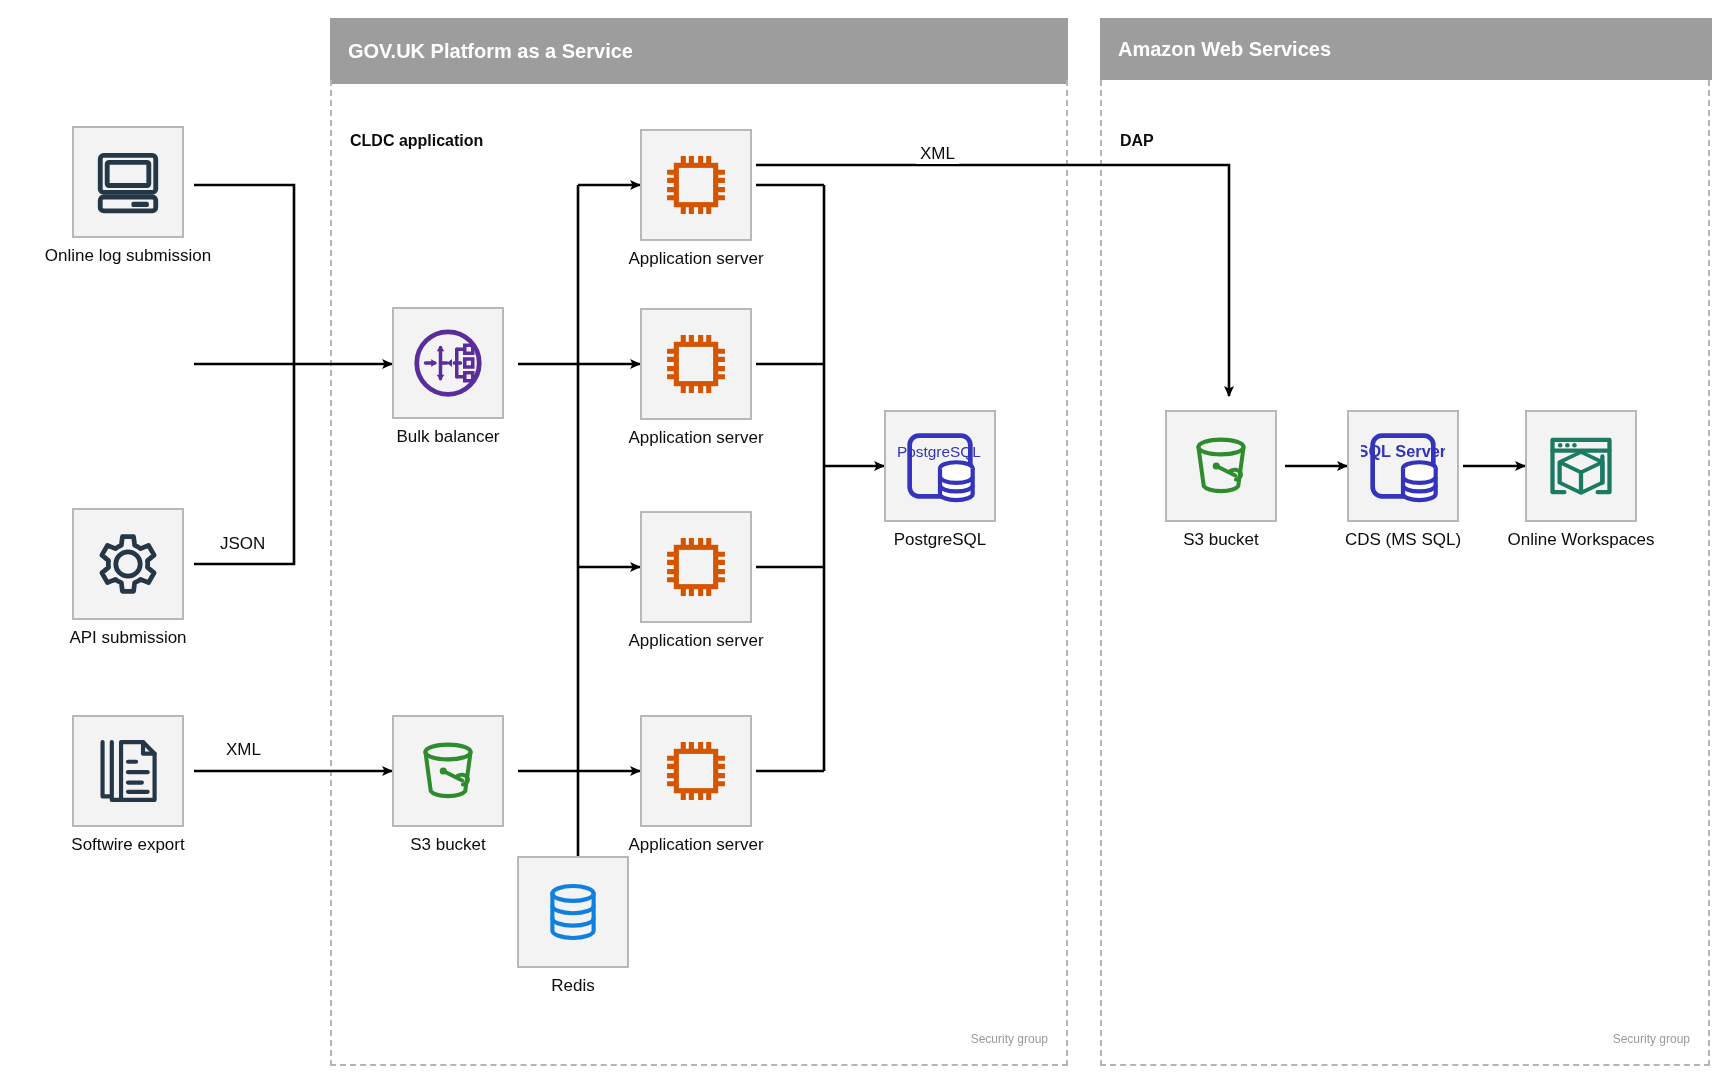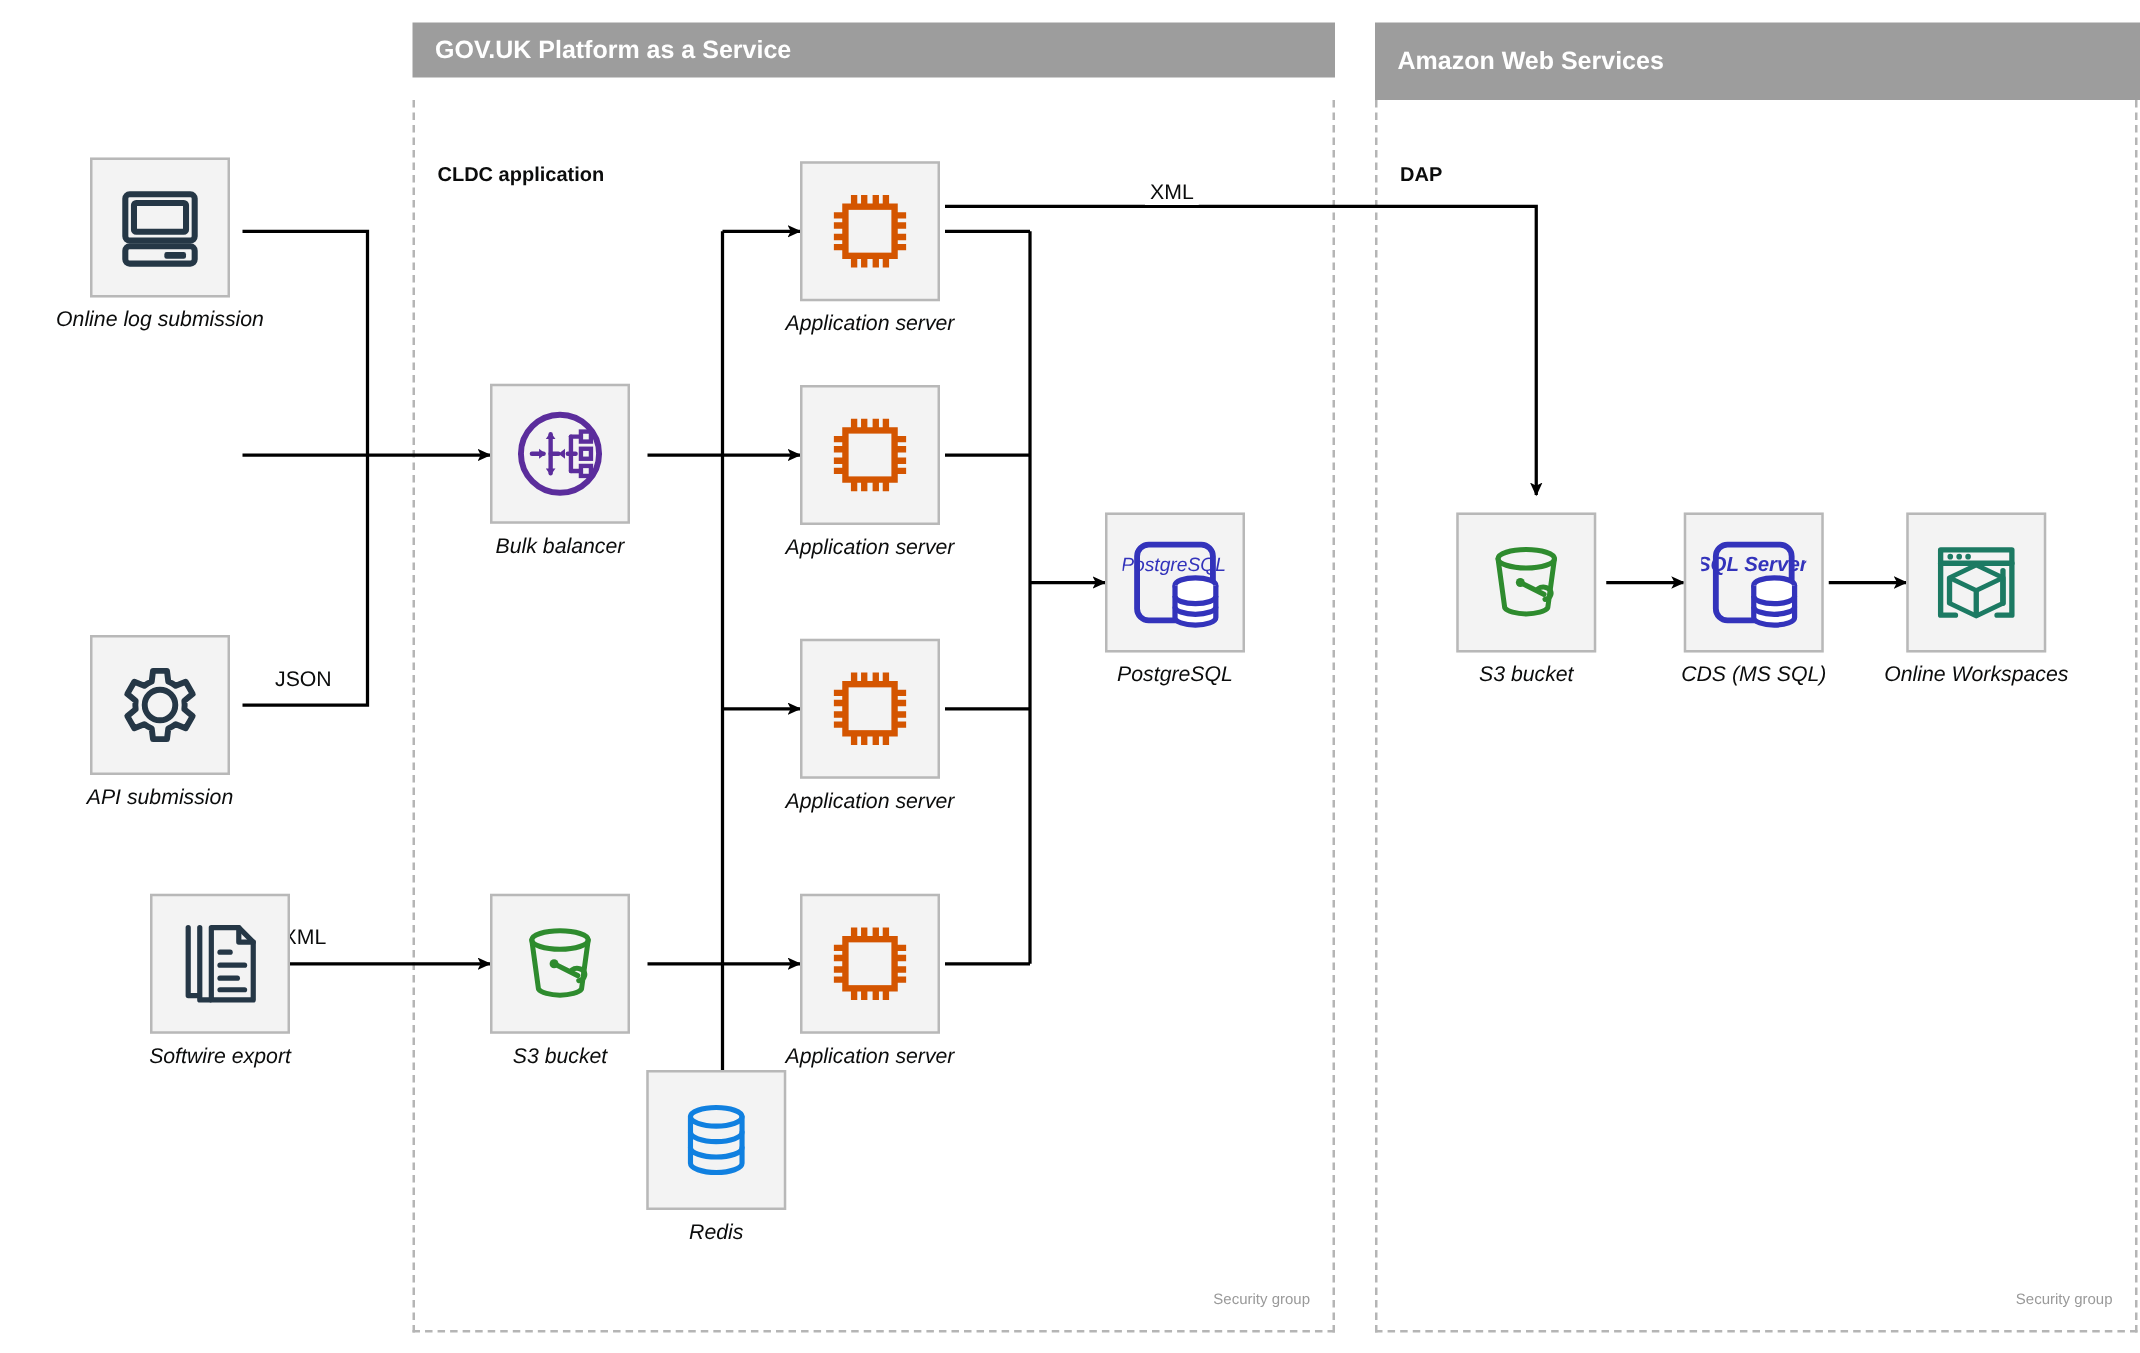--- a/index.html
+++ b/index.html
@@ -51,21 +51,20 @@
   .security-label {
     position: absolute;
     font-size: 12px;
     color: #9a9a9a;
     text-align: right;
   }
 
   
   .node {
     position: absolute;
-    font-style: italic;
   }
   .node-box {
     width: 112px;
     height: 112px;
     background: #f3f3f3;
     border: 2px solid #b8b8b8;
     box-sizing: border-box;
     display: flex;
     align-items: center;
     justify-content: center;
@@ -97,21 +96,21 @@
     background: #ffffff;
     padding: 0 4px;
     white-space: nowrap;
   }
 </style>
 </head>
 <body>
 
 <div id="canvas">
 
-  <div class="group-header" style="left:330px; top:18px; width:738px; height:44px;">
+  <div class="group-header" style="left:330px; top:18px; width:738px; height:66px;">
     <span>GOV.UK Platform as a Service</span>
   </div>
   <div class="group-body" style="left:330px; top:80px; width:738px; height:986px;"></div>
   <div class="group-sublabel" style="left:350px; top:95px;">CLDC application</div>
   <div class="security-label" style="left:790px; top:1032px; width:258px;">Security group</div>
 
   <div class="group-header" style="left:1100px; top:18px; width:734px; height:62px;">
     <span>Amazon Web Services</span>
   </div>
   <div class="group-body" style="left:1100px; top:80px; width:610px; height:986px;"></div>
@@ -191,21 +190,21 @@
                    A21,21 0 0 1 21.4,39.9 L14.7,42.7 L10,34.5 L15.6,29.9
                    A21,21 0 0 1 15.6,24.1 L10,19.5 L14.7,11.3 L21.4,14.1
                    A21,21 0 0 1 26.4,11.2 Z" transform="translate(0,5)"></path>
           <circle cx="32" cy="32" r="10.3"></circle>
         </g>
       </svg>
     </div>
     <div class="node-label">API submission</div>
   </div>
 
-  <div class="node" style="left:72px; top:715px;margin-left:48px;">
+  <div class="node" style="left:72px; top:715px;">
     <div class="node-box">
       <svg width="74" height="74" viewBox="0 0 64 64">
         <g fill="none" stroke="#253746" stroke-width="3.6" stroke-linejoin="round" stroke-linecap="round">
           <path d="M10,7 L10,54 L17,54"></path>
           <path d="M18,7 L18,57 L25,57"></path>
           <path d="M26,7 L45,7 L55,17 L55,57 L26,57 Z"></path>
           <path d="M45,7 L45,17 L55,17"></path>
           <path d="M32,24 L39,24"></path>
           <path d="M32,33 L49,33"></path>
           <path d="M32,42 L44,42"></path>

